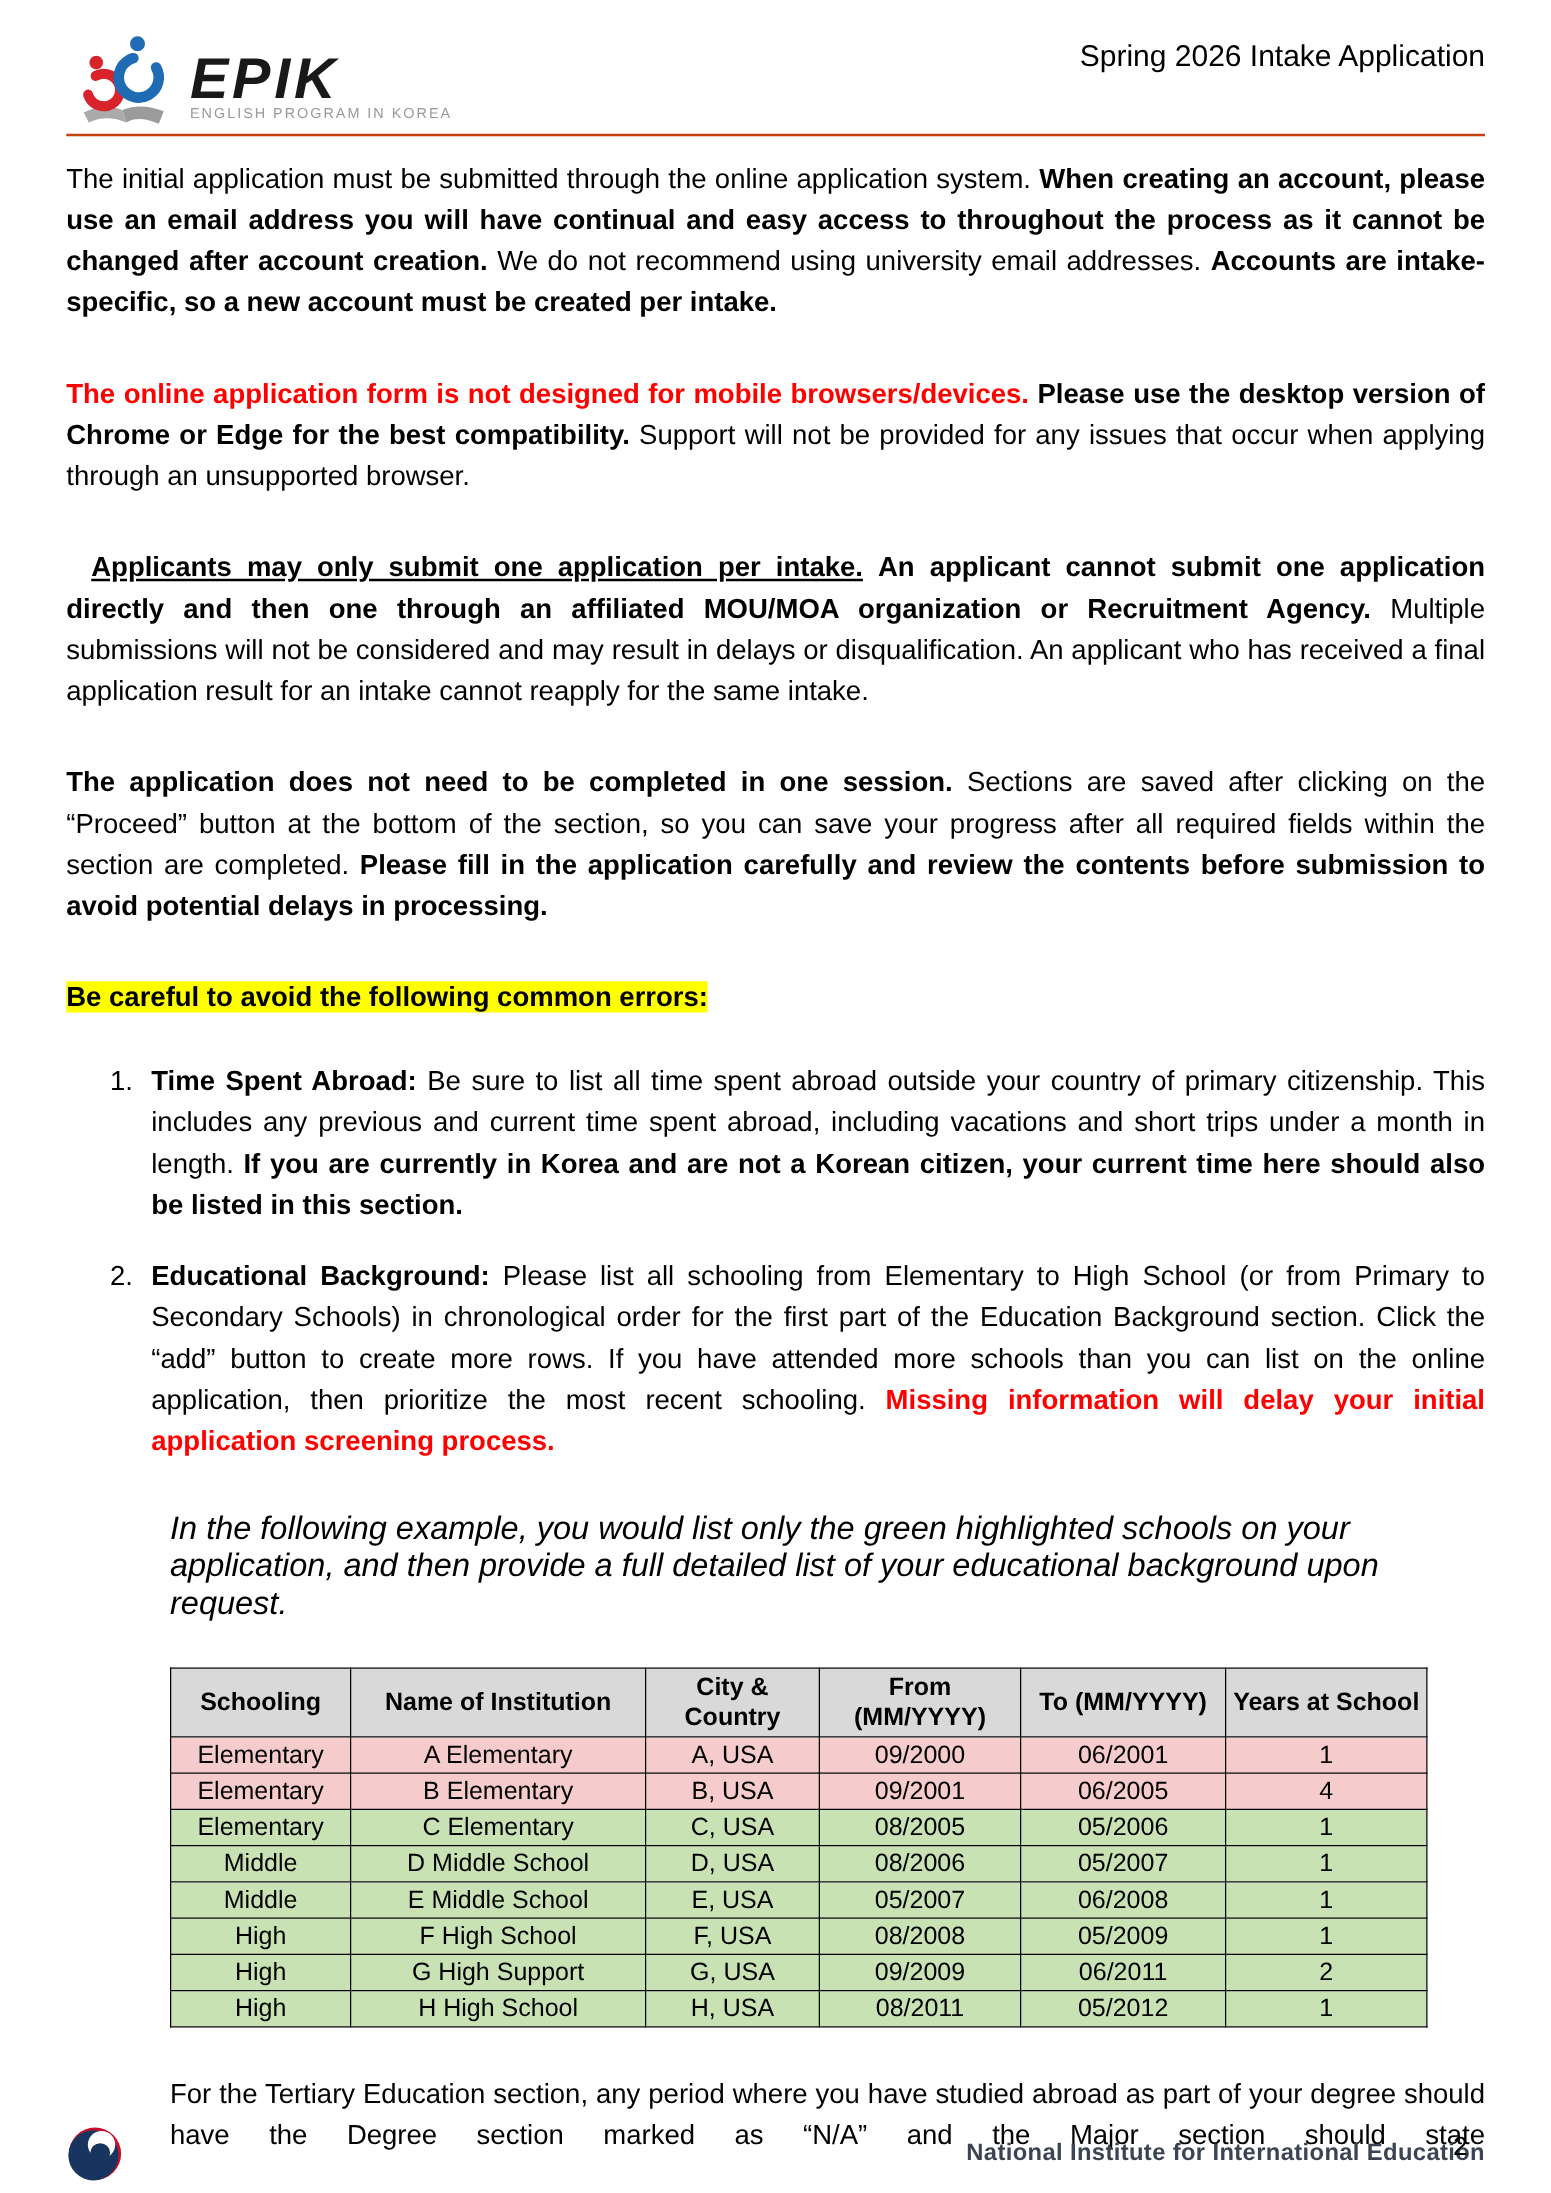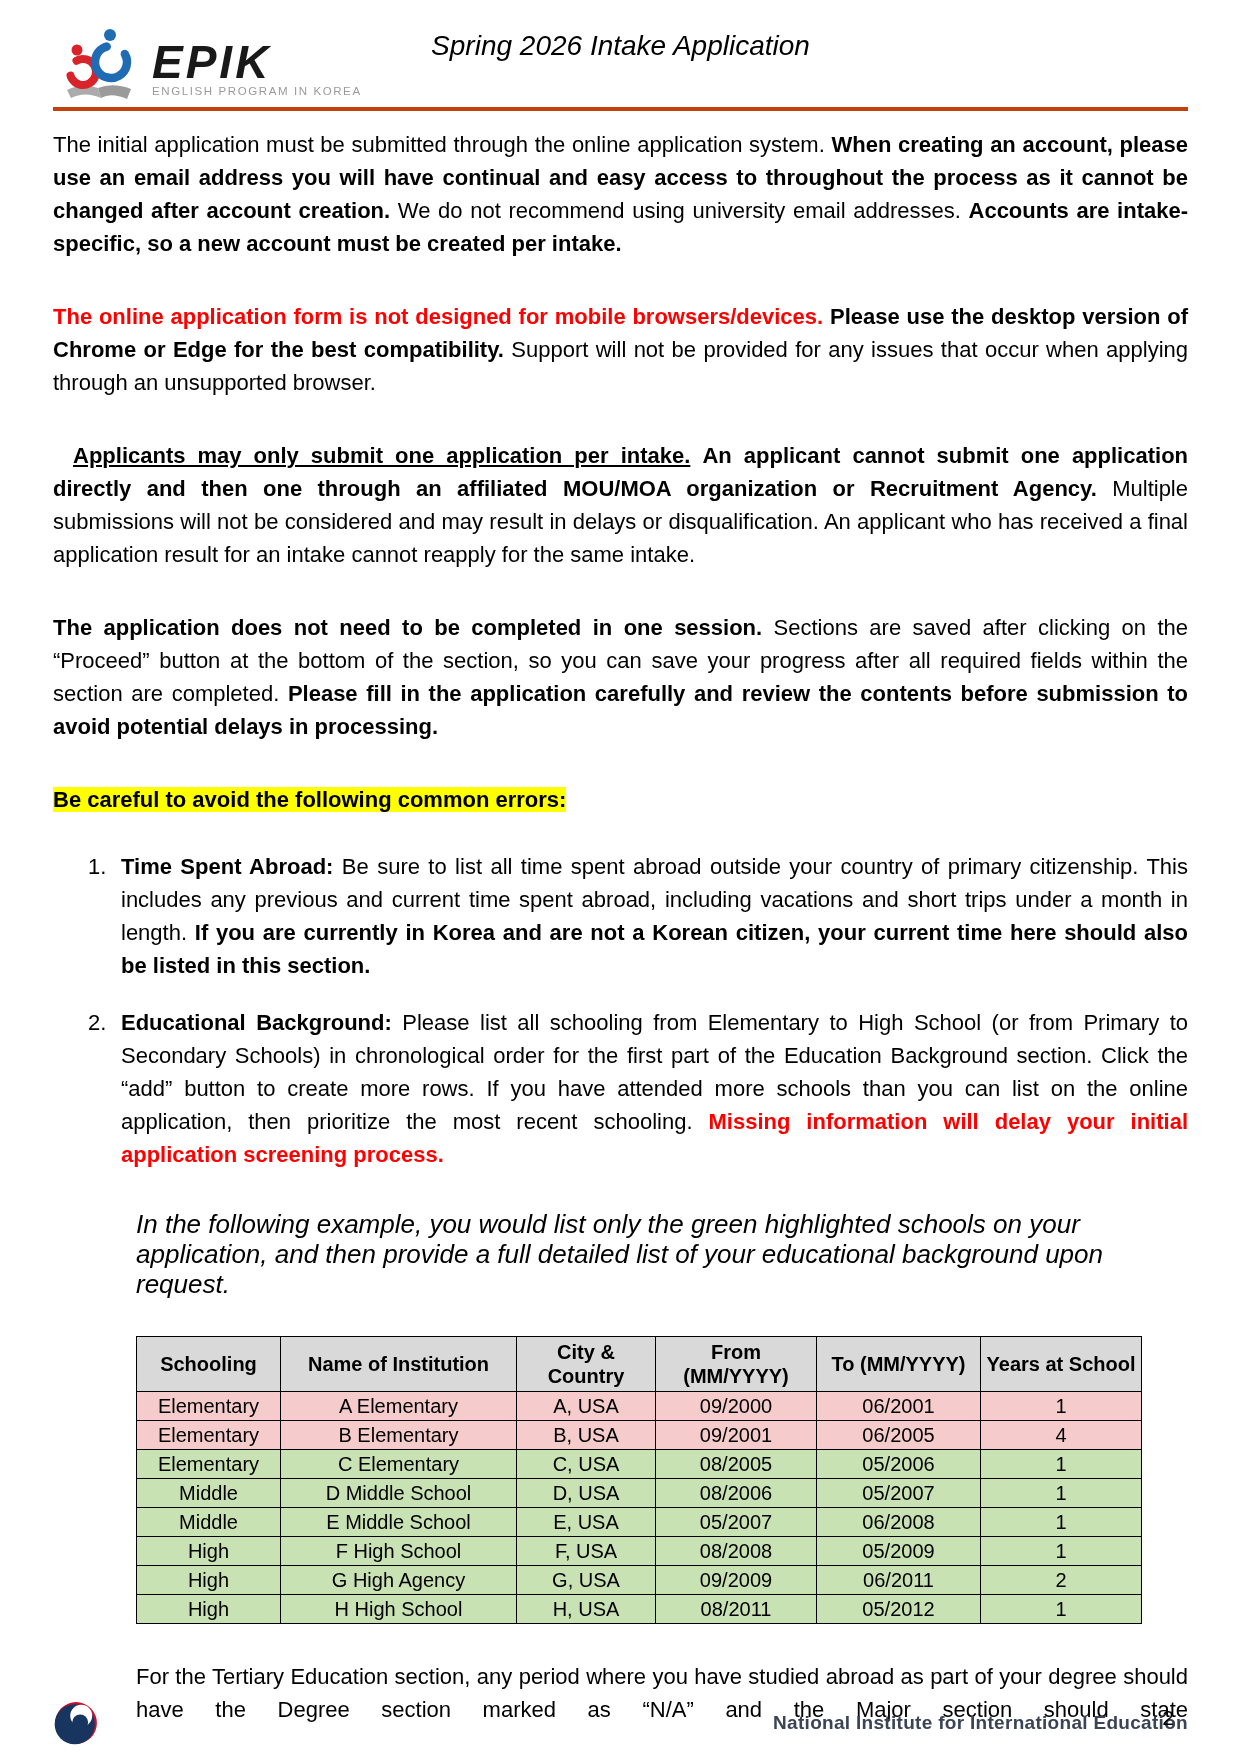--- a/index.html
+++ b/index.html
@@ -7,30 +7,30 @@
     --table_header_bg:#D9D9D9; --row_pink:#F5CCCB; --row_green:#C9E2B4;
     --epik_red:#D8232A; --epik_blue:#1F6CB4; --logo_gray:#9A9A9A;
     --niied_navy:#17355E; --niied_red:#C8102E; --footer_text:#3A4454;
   }
   html,body{margin:0;padding:0;background:#ffffff;}
   body{width:1241px;height:1754px;font-family:"Liberation Sans",sans-serif;color:#000;}
   .page{position:relative;width:1241px;height:1754px;box-sizing:border-box;
         padding:26px 53px 0 53px;overflow:hidden;}
 
   
-  .doc-header{position:relative;height:81px;border-bottom:4px solid #c2410c;}
+  .doc-header{position:relative;height:81px;border-bottom:2px solid #c2410c;}
   .epik-logo{position:absolute;left:0;top:2px;display:flex;align-items:flex-start;}
   .epik-figures{flex:none;}
   .epik-text-block{margin-left:4px;padding-top:12px;}
   .epik-name{font-size:46px;font-weight:bold;font-style:italic;letter-spacing:3px;
              color:#191919;line-height:44px;}
   .epik-tagline{font-size:11.5px;color:var(--logo_gray);letter-spacing:1.6px;margin-top:1px;}
   .title-block{position:absolute;left:0;right:0;top:4px;text-align:center;}
   .doc-title{font-size:30px;font-weight:bold;line-height:34px;}
-  .doc-subtitle{font-size:28px;font-style:italic;line-height:26px;margin-top:3px;}
+  .doc-subtitle{font-size:24px;line-height:26px;margin-top:3px;text-align:right;}
 
   
   h1.section-heading{margin:14px 0 0 0;font-size:27px;line-height:31px;font-weight:bold;
       color:var(--accent_blue);}
   p.body-par{margin:17px 0 40px 0;font-size:22px;line-height:33px;text-align:justify;}
   p.body-par + p.body-par{margin-top:0;}
   .seg-bold{font-weight:bold;}
   .seg-red-bold{font-weight:bold;color:var(--alert_red);}
   .seg-bold-underline{font-weight:bold;text-decoration:underline;margin-left:20px;}
   .seg-underline{}
@@ -178,21 +178,21 @@
         <tr class="row-green">
           <td>High</td>
           <td>F High School</td>
           <td>F, USA</td>
           <td>08/2008</td>
           <td>05/2009</td>
           <td>1</td>
         </tr>
         <tr class="row-green">
           <td>High</td>
-          <td>G High Agency</td>
+          <td>G High Support</td>
           <td>G, USA</td>
           <td>09/2009</td>
           <td>06/2011</td>
           <td>2</td>
         </tr>
         <tr class="row-green">
           <td>High</td>
           <td>H High School</td>
           <td>H, USA</td>
           <td>08/2011</td>

